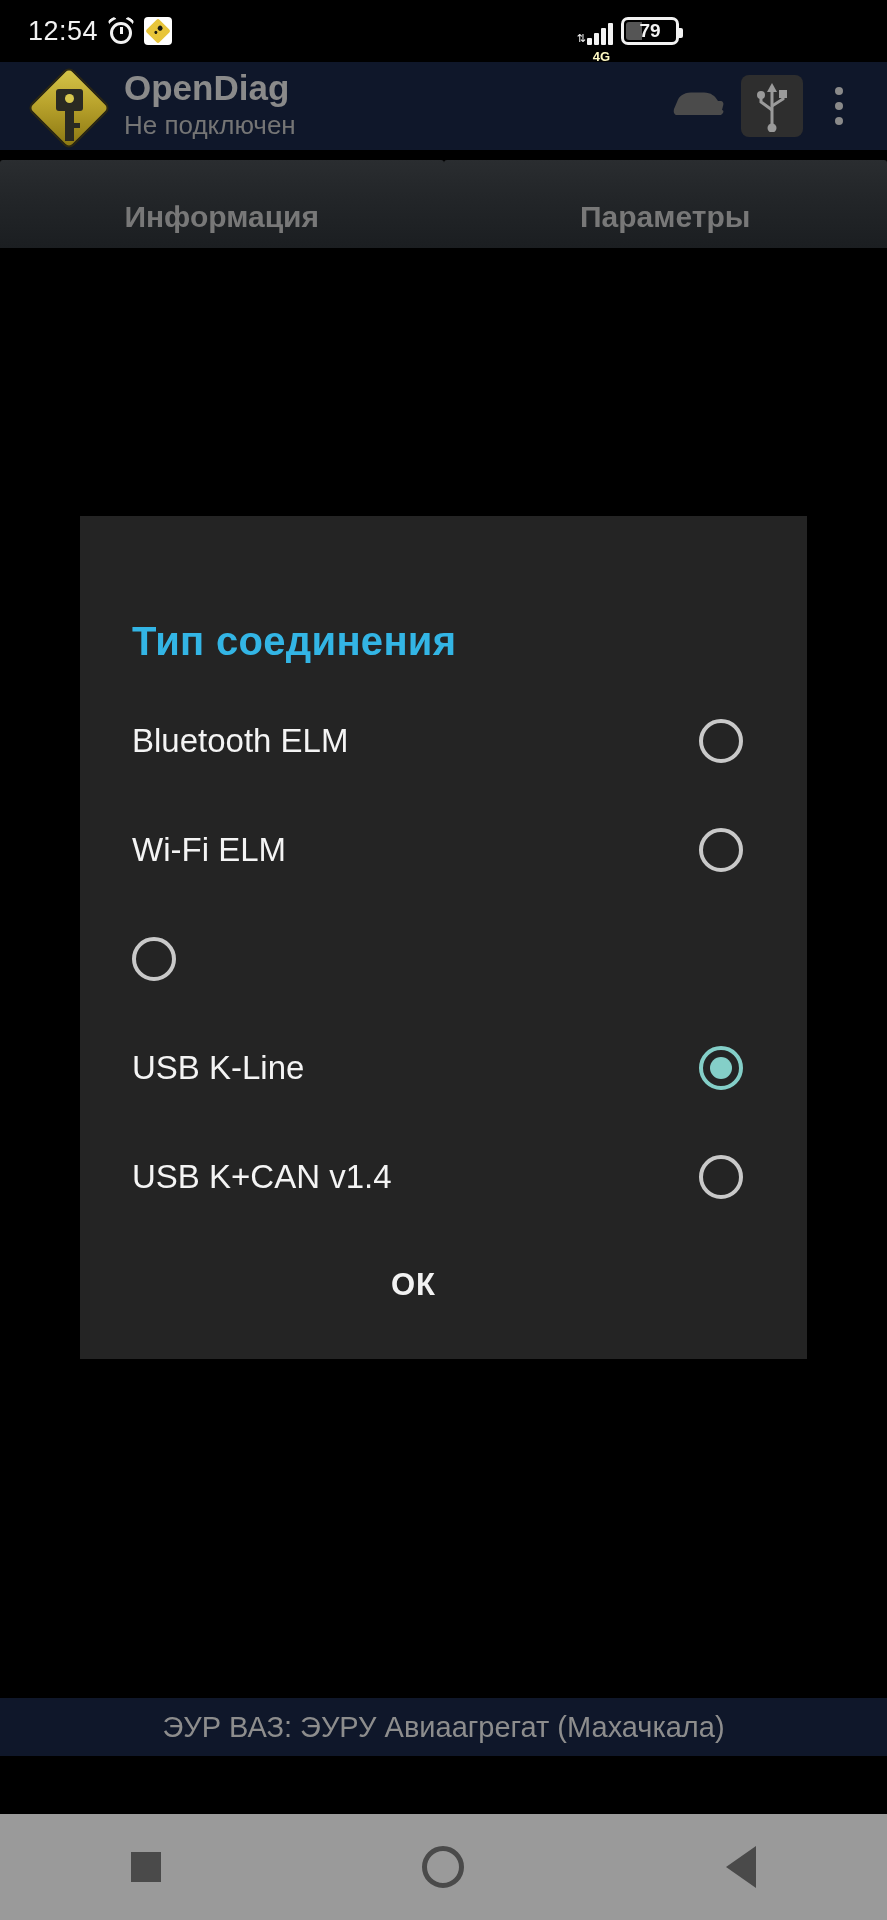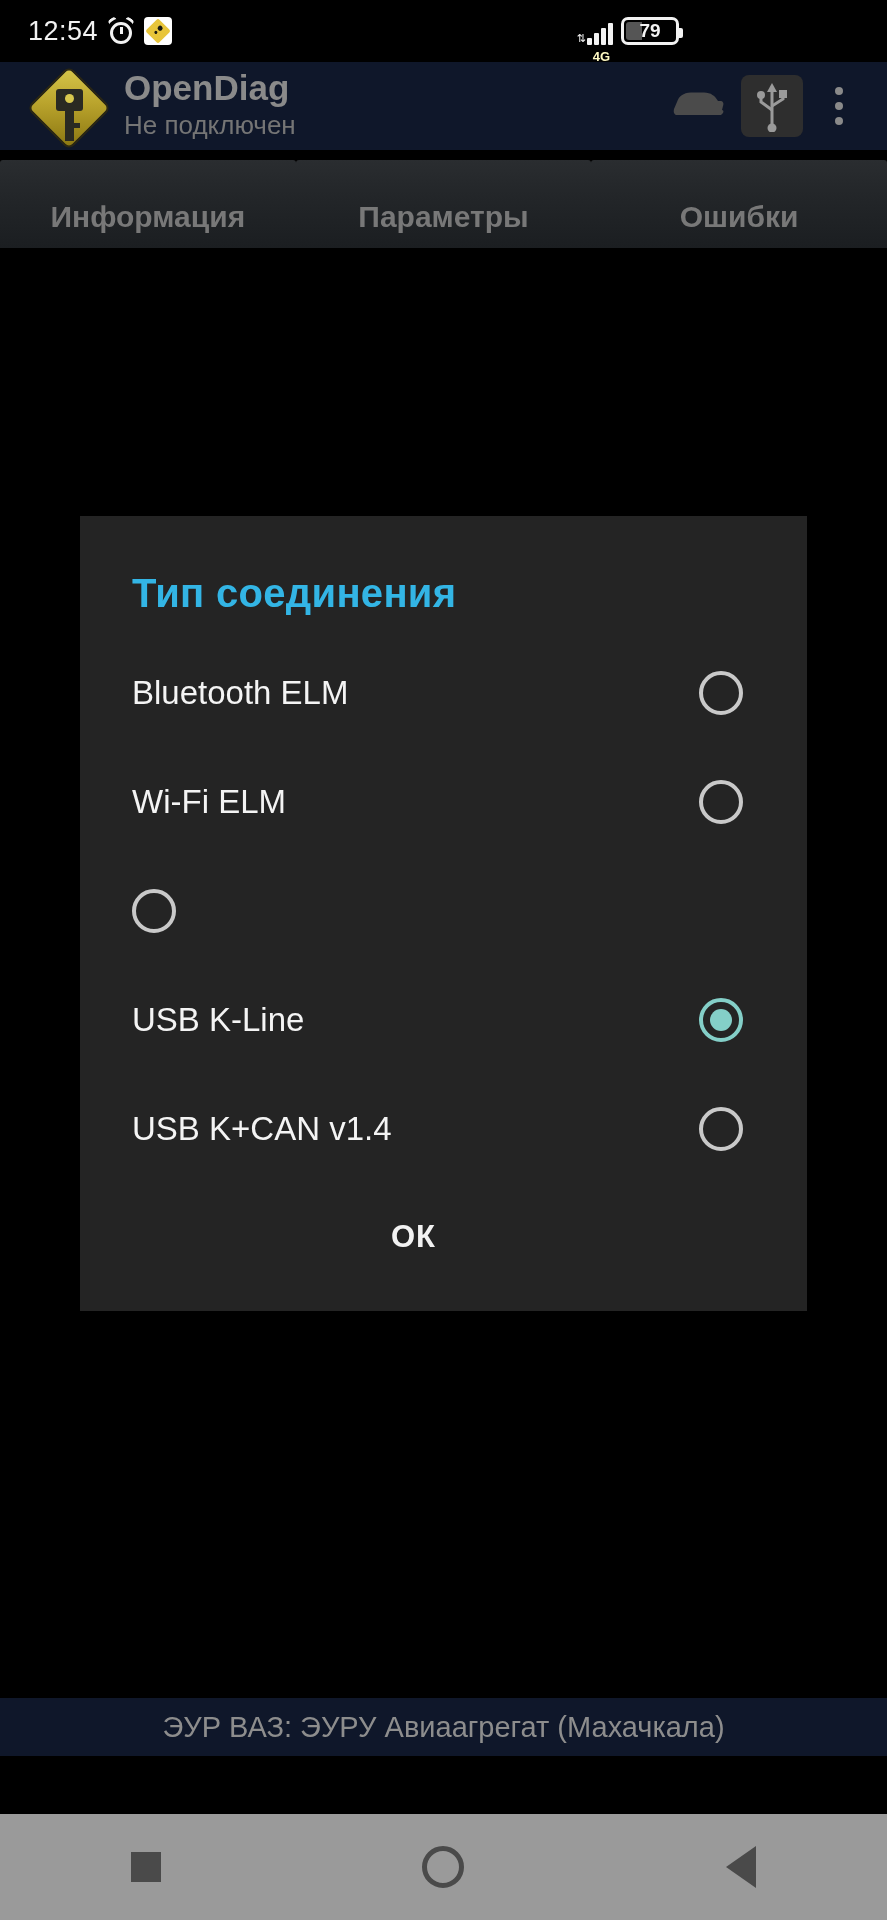--- a/index.html
+++ b/index.html
@@ -135,21 +135,21 @@
   }
 
   
   .dialog{
     position:absolute; left:80px; top:516px; width:727px;
     background:#242424;
     padding:0;
   }
   .dlg-title{
     color:#33b5e5; font-size:40px; font-weight:bold;
-    padding:55px 52px 0 52px; letter-spacing:0.3px;
+    padding:55px 52px 0 52px; letter-spacing:0.3px;margin-top:48px;
   }
   .dlg-list{ padding:22px 12px 0 0;text-align:center; }
   .opt{
     display:flex; align-items:center; justify-content:space-between;
     padding:0 52px; height:109px;
   }
   .opt-label{ color:#f4f4f4; font-size:33px; }
   .radio{
     width:44px; height:44px; border-radius:50%;
     border:4px solid #c9c9c9; flex:none; position:relative;
@@ -257,23 +257,20 @@
   </div>
 </div>
 
 <div class="tabs">
   <div class="tab">
     <span>Информация</span>
   </div>
   <div class="tab">
     <span>Параметры</span>
   </div>
-  <div class="tab">
-    <span>Ошибки</span>
-  </div>
 </div>
 
 <div class="content"></div>
 
 <div class="dialog">
   <div class="dlg-title">Тип соединения</div>
 
   <div class="dlg-list">
     <div class="opt">
       <span class="opt-label">Bluetooth ELM</span>

